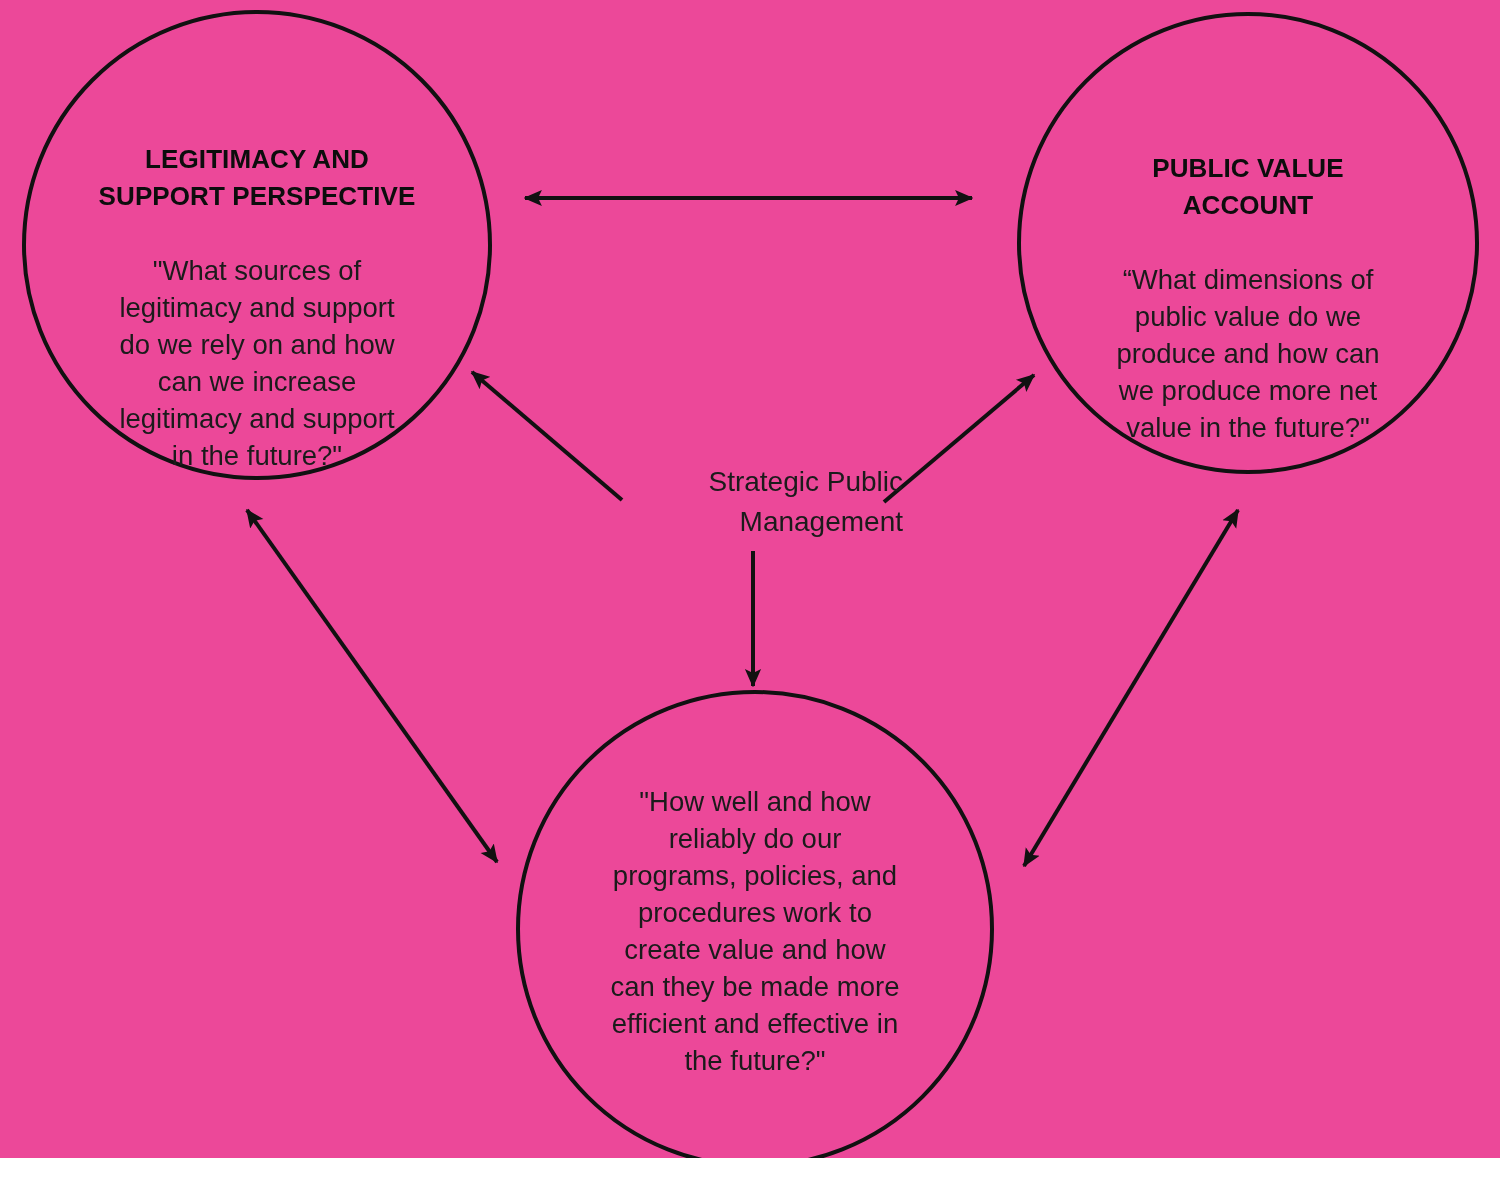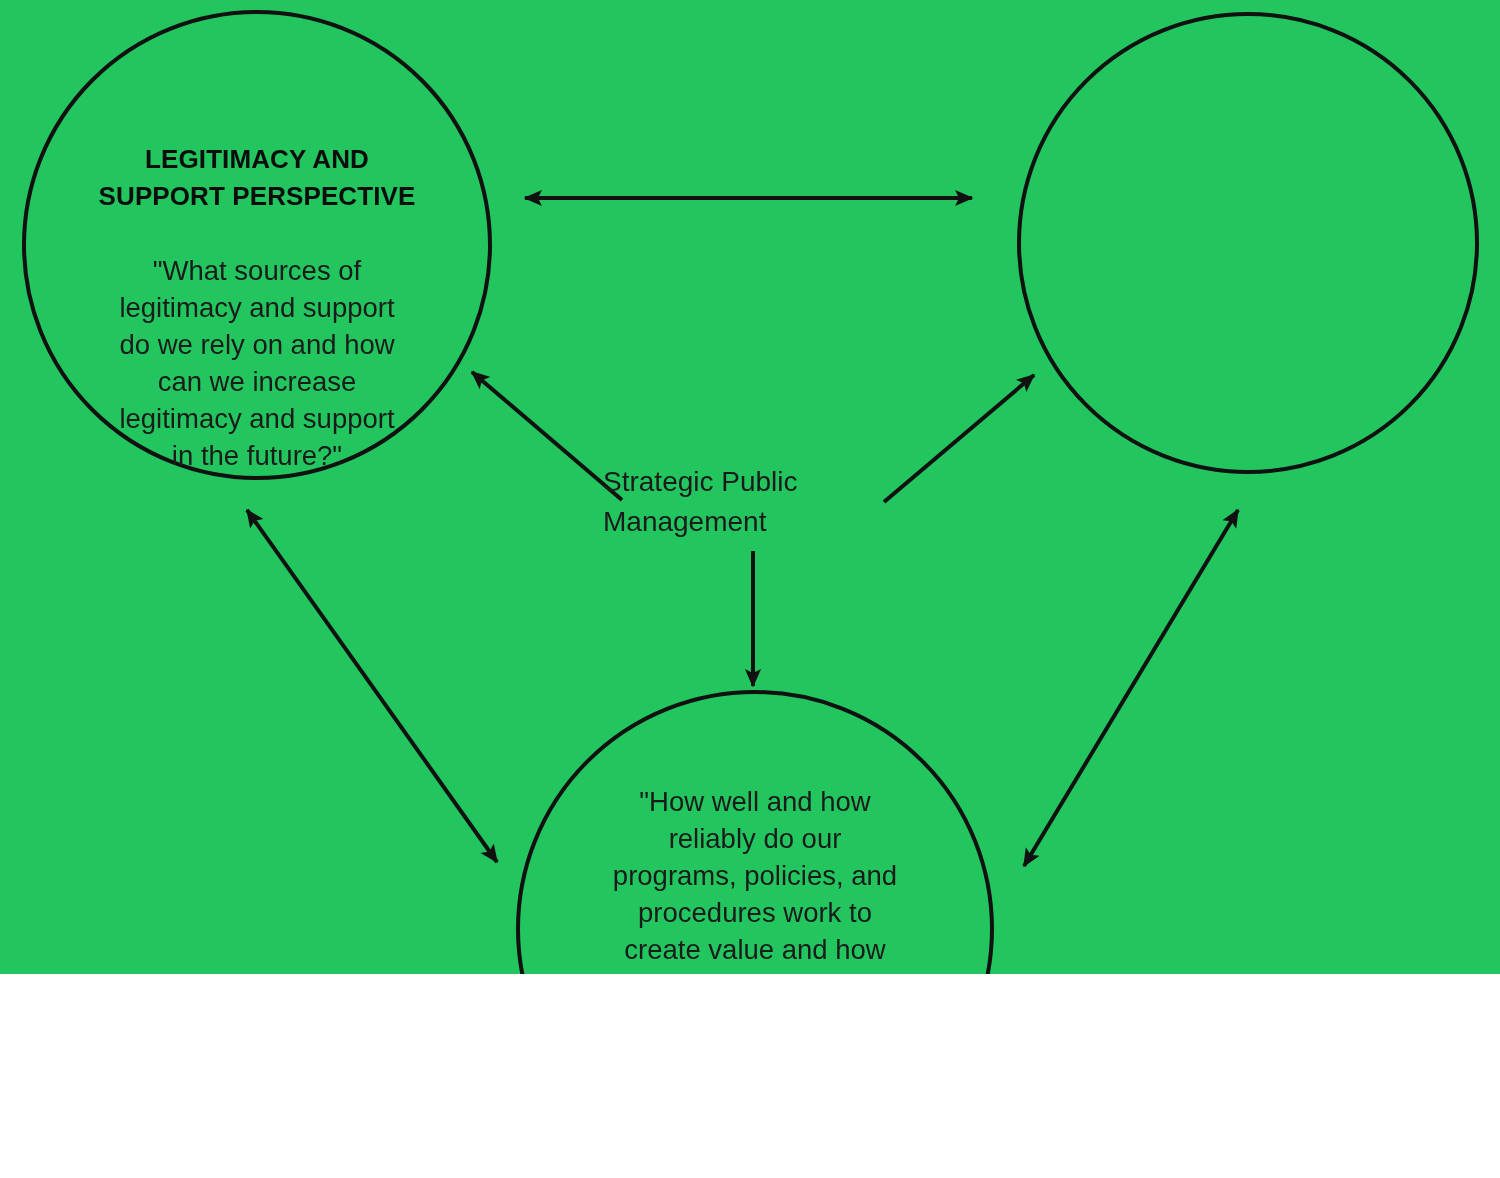--- a/index.html
+++ b/index.html
@@ -7,22 +7,22 @@
     padding: 0;
     background: #ffffff;
   }
   body {
     font-family: "Liberation Sans", sans-serif;
     color: #111111;
   }
   #stage {
     position: relative;
     width: 1500px;
-    height: 974px;
-    background: #22c55e;
+    height: 1158px;
+    background: #ec4899;
     overflow: hidden;
   }
   #wires {
     position: absolute;
     left: 0;
     top: 0;
     width: 1500px;
     height: 1178px;
     pointer-events: none;
   }
@@ -72,21 +72,21 @@
   }
   #text-operational {
     left: 562px; top: 746px; width: 386px;
   }
   
   #label-strategic {
     position: absolute;
     left: 603px;
     top: 462px;
     width: 300px;
-    text-align: left;
+    text-align: right;
     font-size: 28px;
     line-height: 40px;
     color: #1b1b1b;
     white-space: pre-line;
   }
 </style>
 </head>
 <body>
 
 <div id="stage">
@@ -120,20 +120,29 @@
 SUPPORT PERSPECTIVE</span>
     <span class="node-body">"What sources of
 legitimacy and support
 do we rely on and how
 can we increase
 legitimacy and support
 in the future?"</span>
   </div>
 
   <div class="node-circle" id="circle-public-value"></div>
+  <div class="node-text" id="text-public-value">
+    <span class="node-title">PUBLIC VALUE
+ACCOUNT</span>
+    <span class="node-body">“What dimensions of
+public value do we
+produce and how can
+we produce more net
+value in the future?"</span>
+  </div>
 
   <div class="node-circle" id="circle-operational"></div>
   <div class="node-text" id="text-operational">
     <span class="node-body">"How well and how
 reliably do our
 programs, policies, and
 procedures work to
 create value and how
 can they be made more
 efficient and effective in

